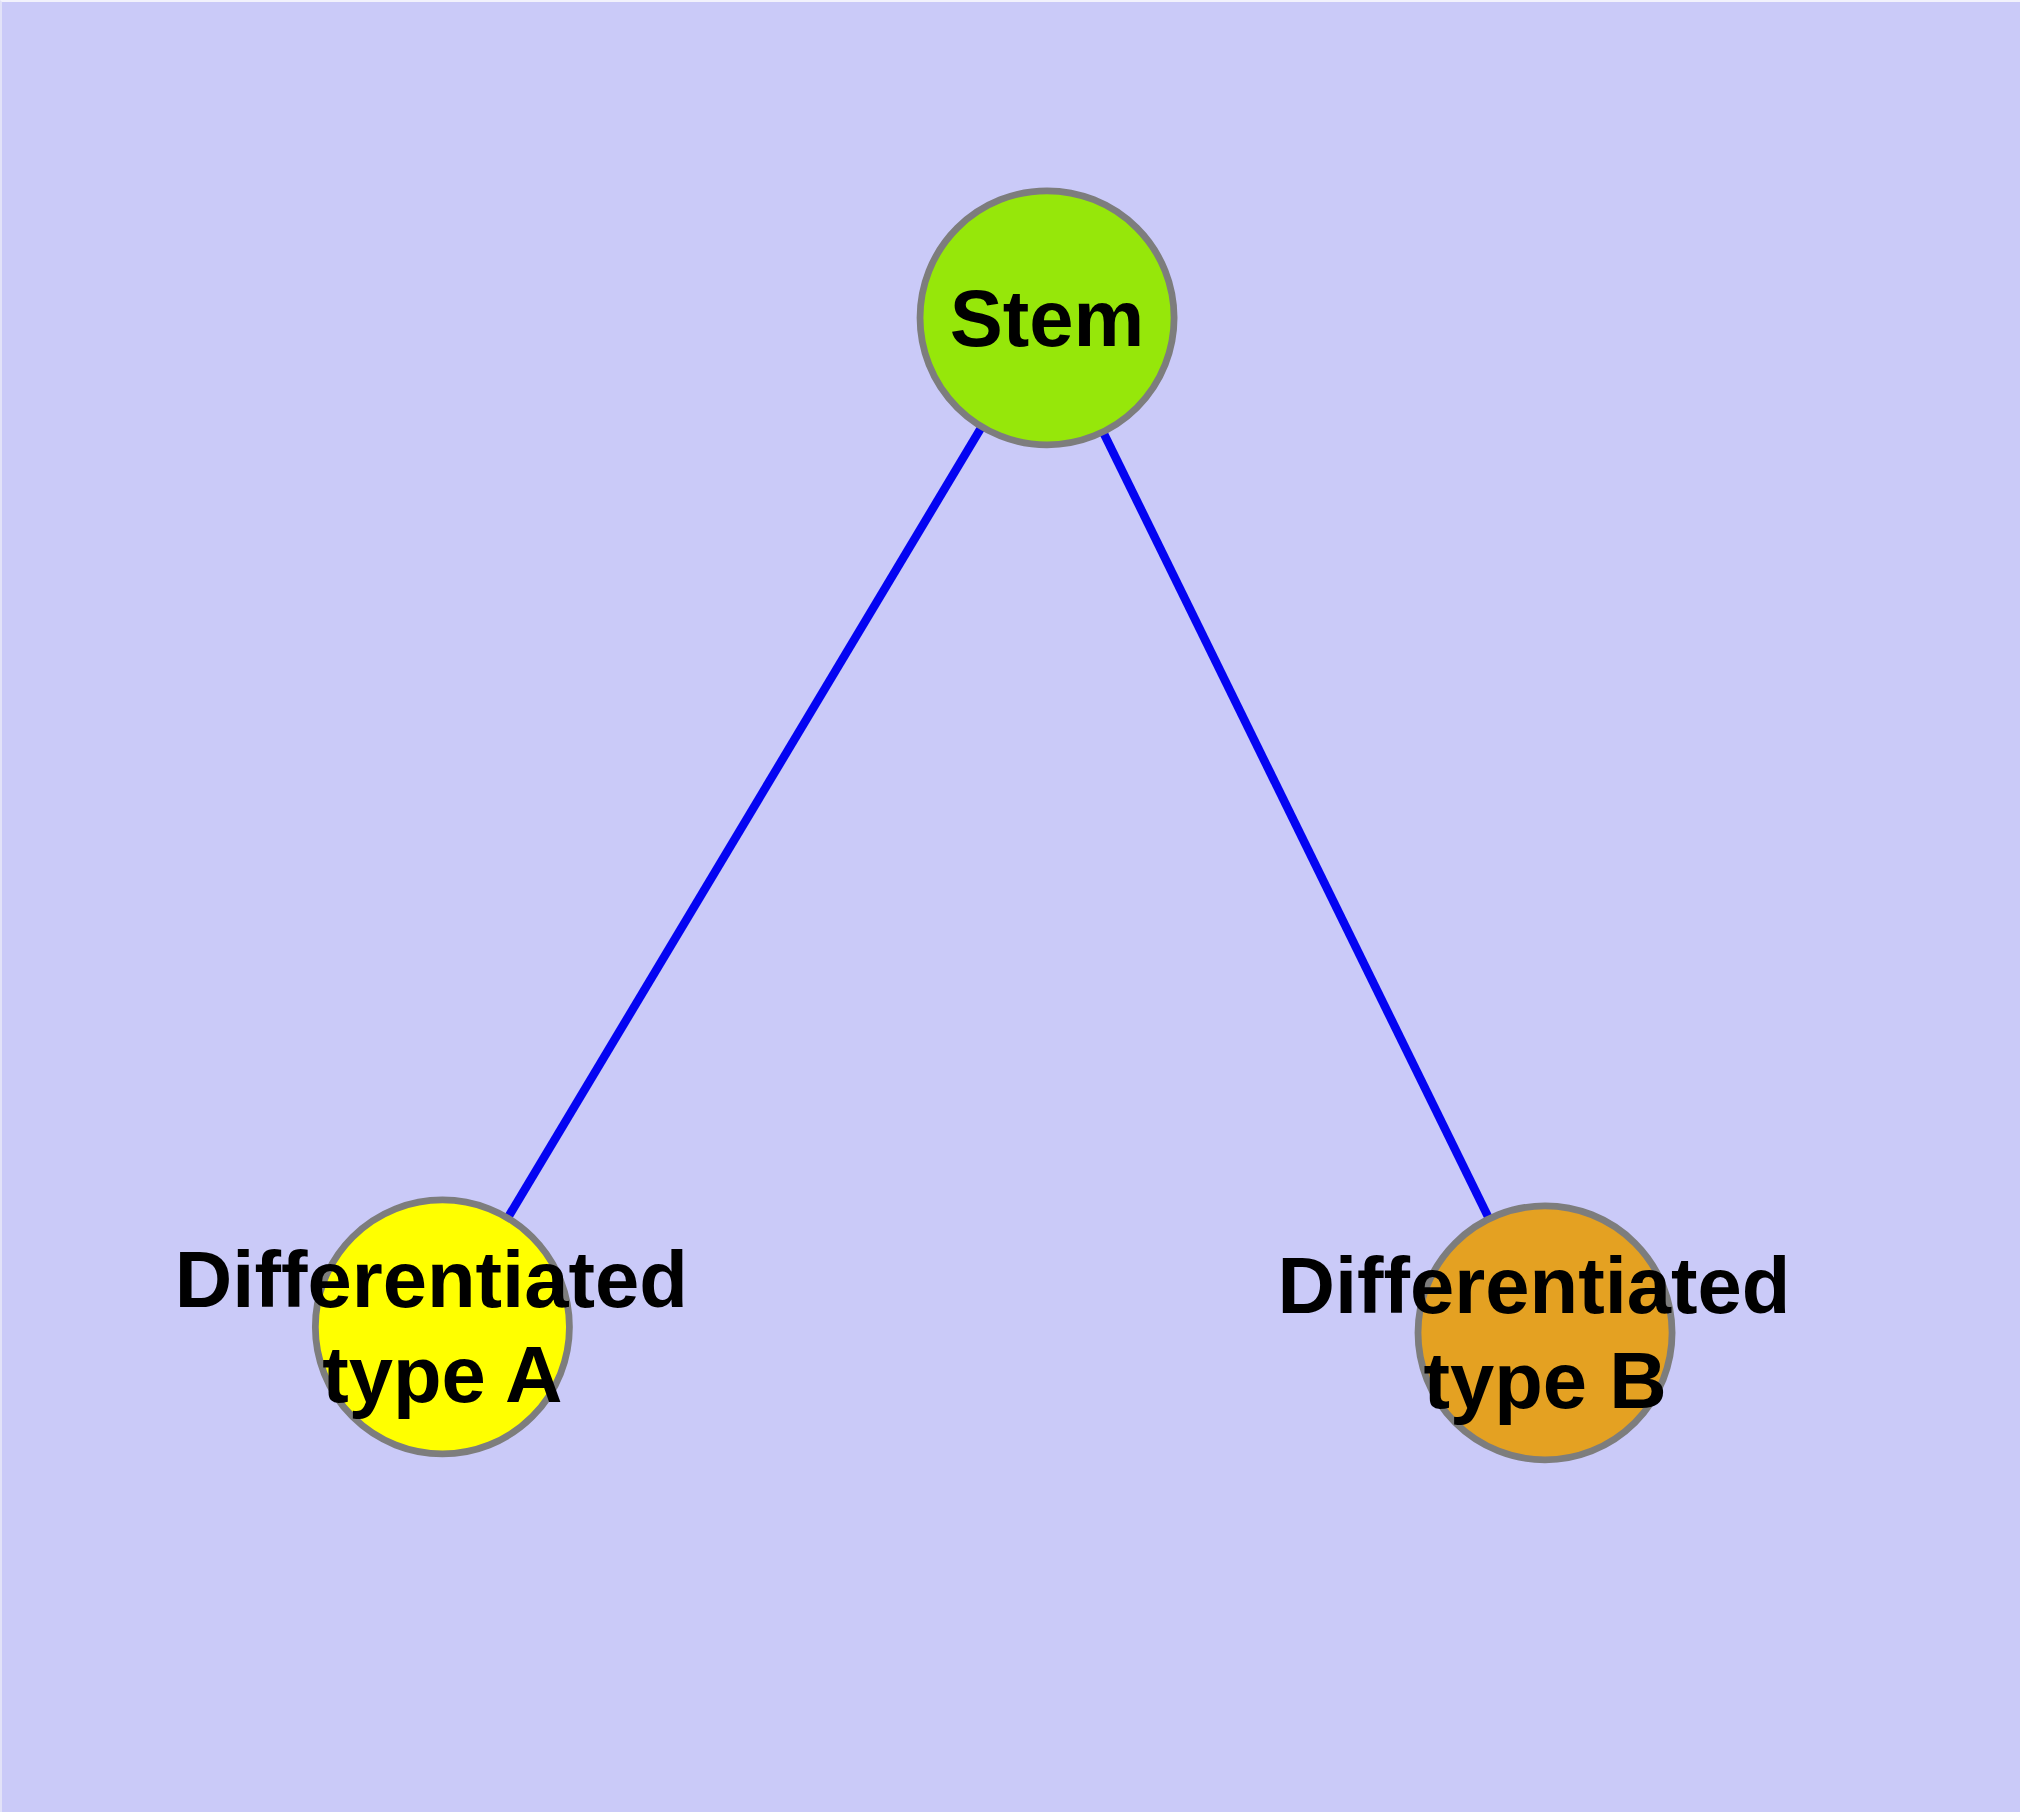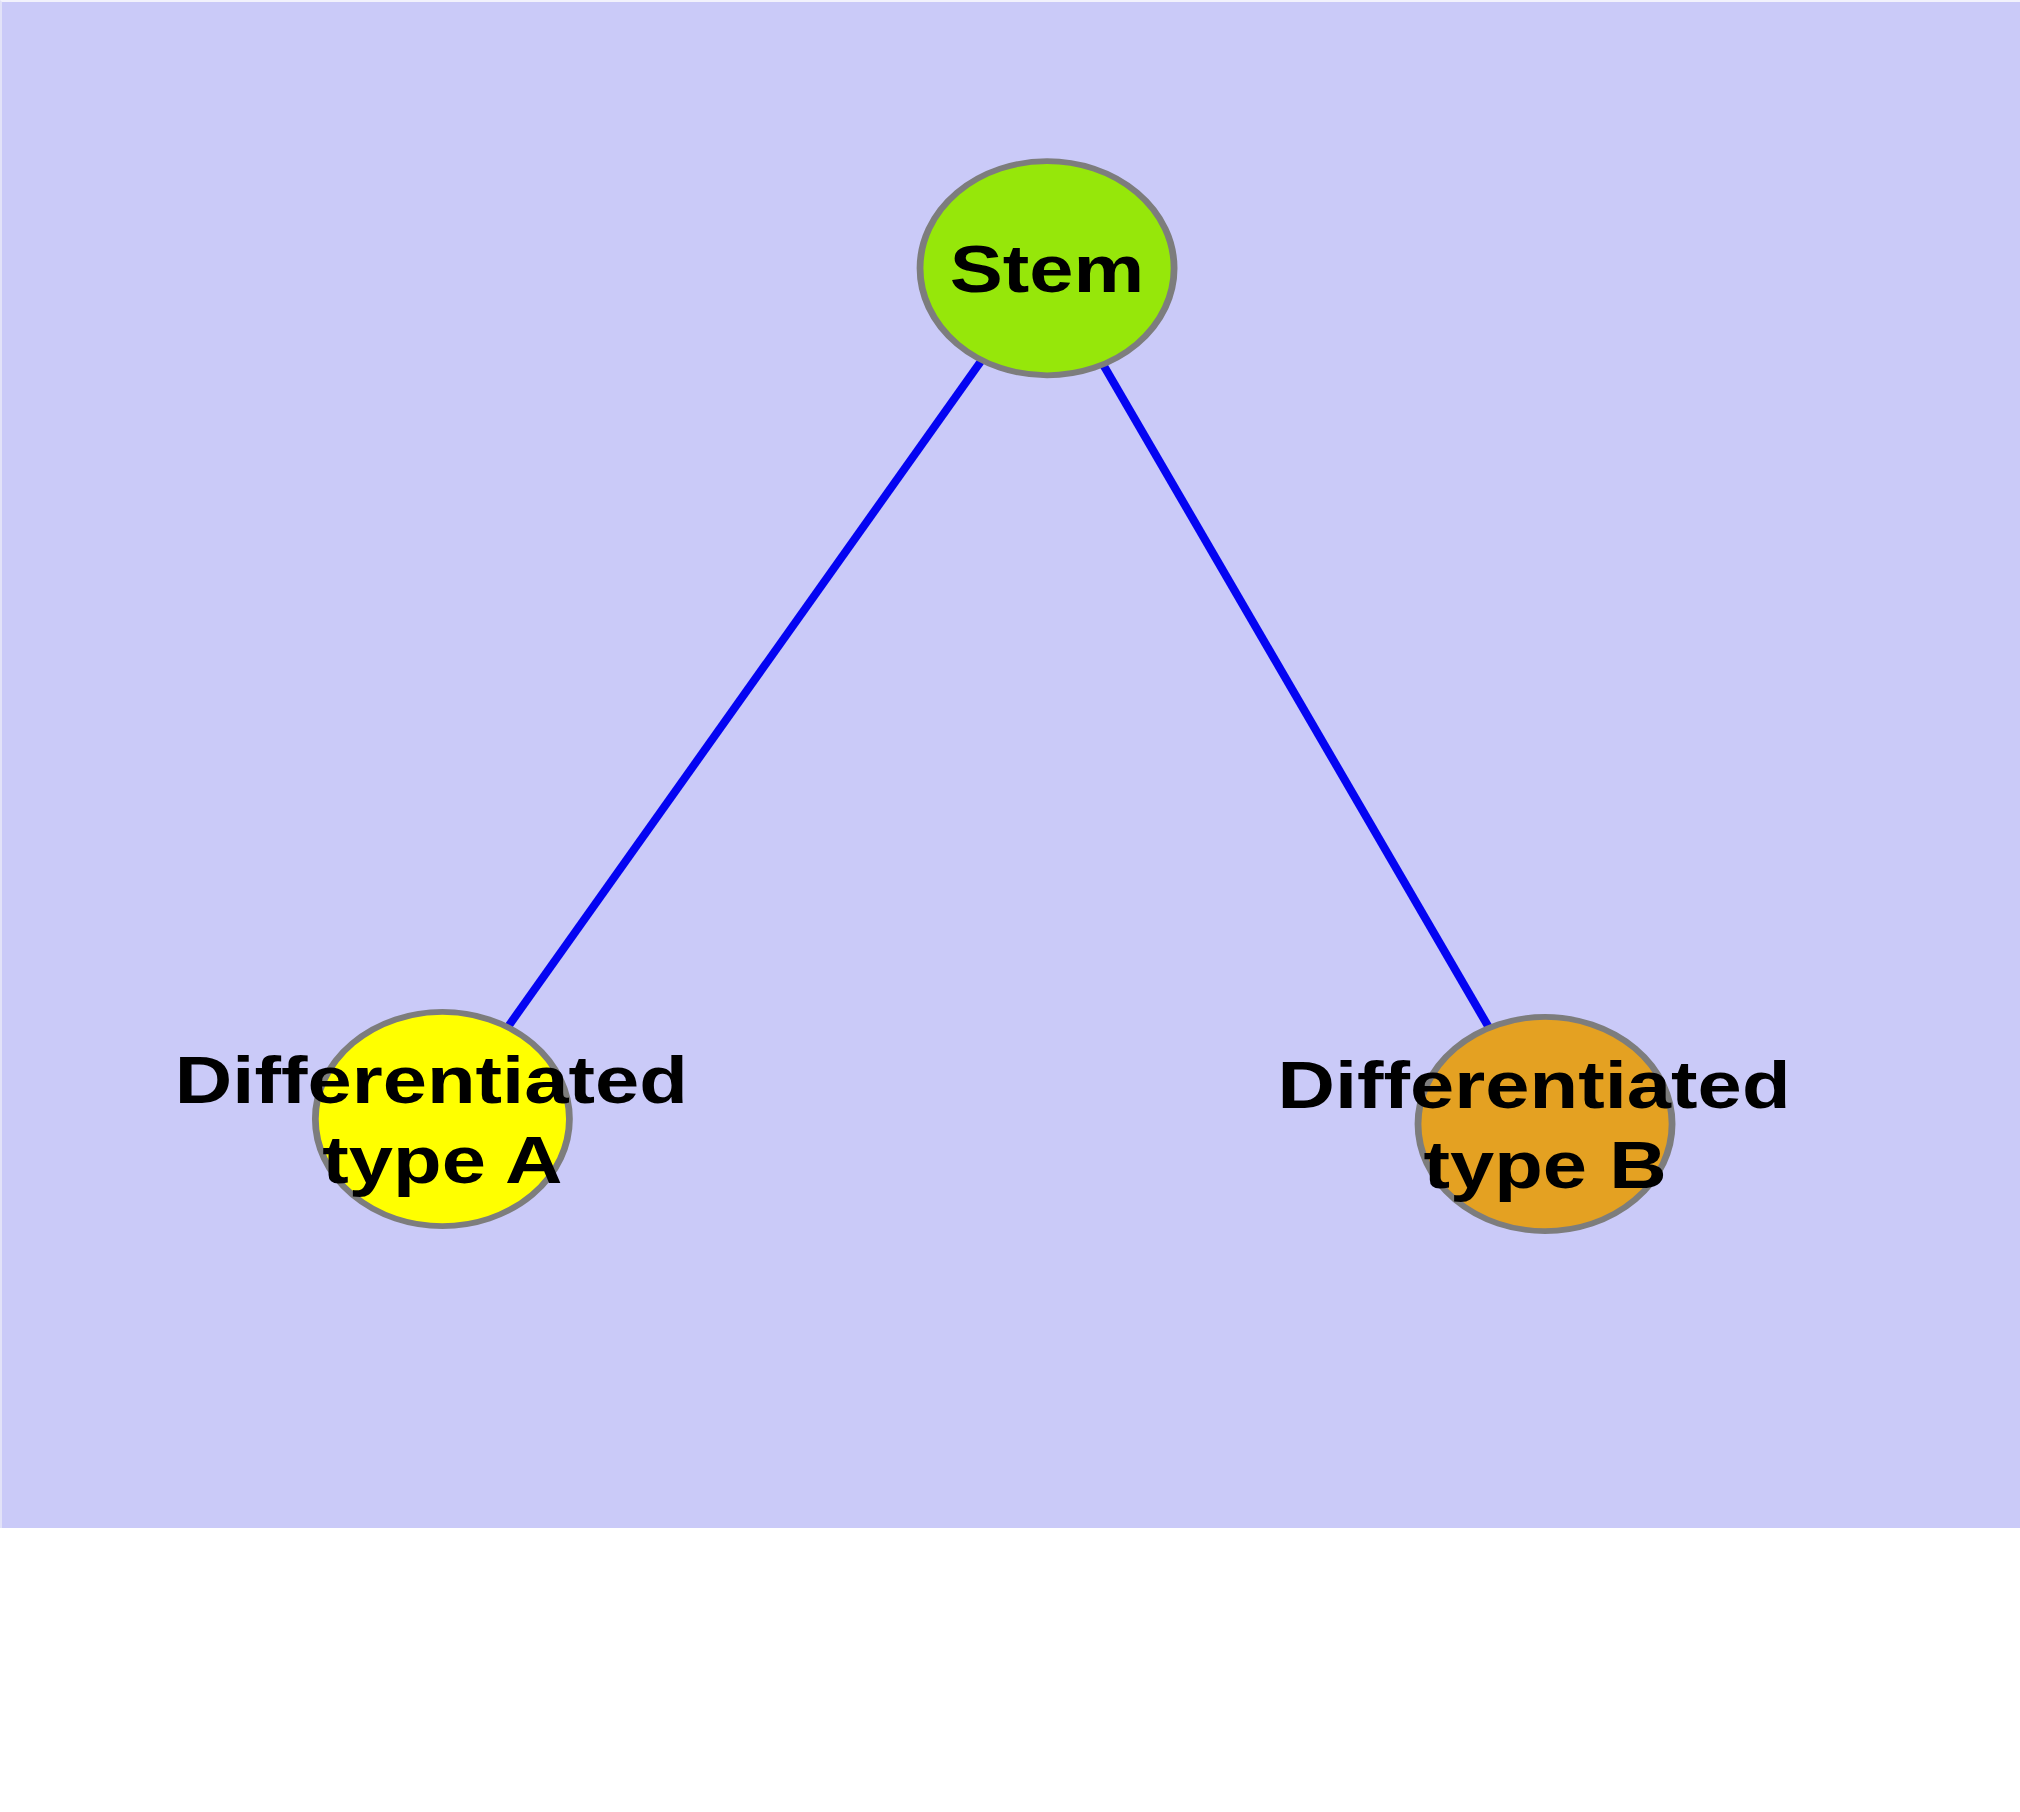--- a/index.html
+++ b/index.html
@@ -6,21 +6,21 @@
     margin: 0;
     padding: 0;
     width: 2021px;
     height: 1812px;
     overflow: hidden;
     font-family: "Liberation Sans", sans-serif;
   }
   .canvas-wrap {
     position: relative;
     width: 2021px;
-    height: 1528px;
+    height: 1812px;
     border-top: 2.5px solid #f2f2fc;
     border-left: 2.5px solid #e2e2f8;
     box-sizing: border-box;
     text-align: right;
   }
   svg.graph {
     display: block;
     width: 100%;
     height: 100%;
   }

